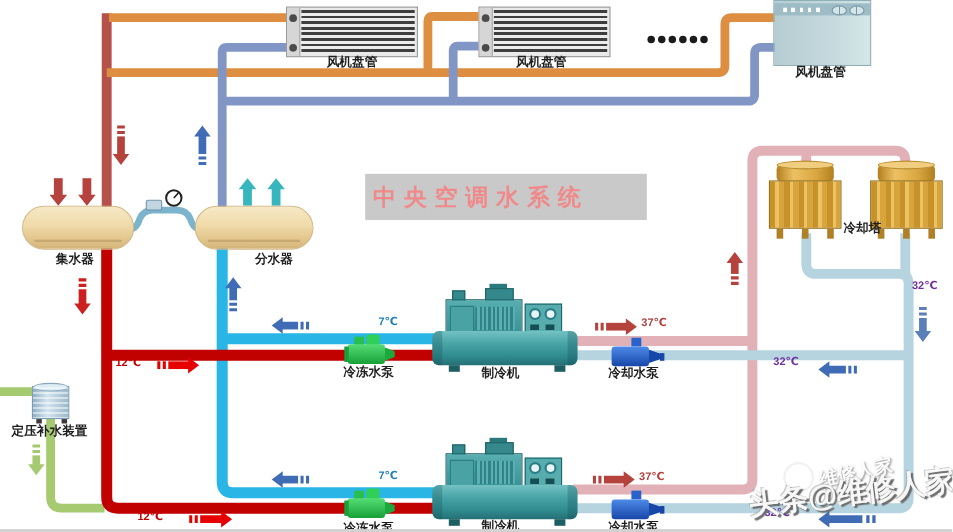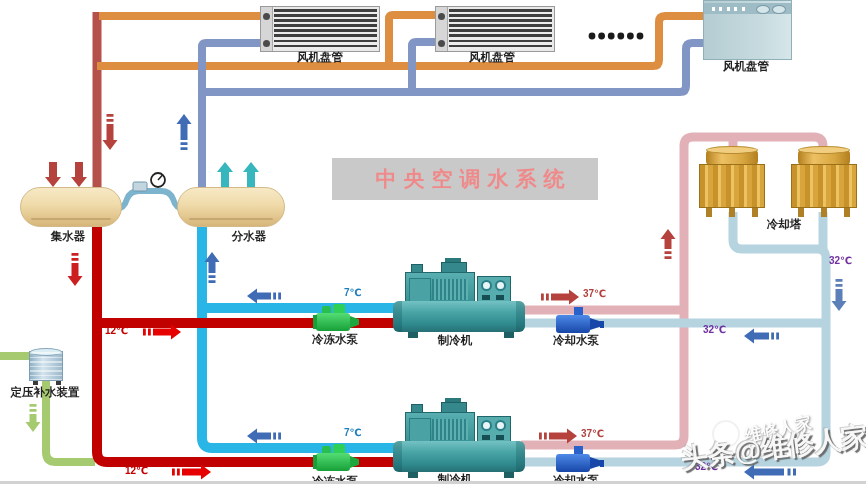--- a/index.html
+++ b/index.html
@@ -70,22 +70,22 @@
   .gp-nose{position:absolute;left:37px;top:14px;width:9px;height:12px;background:#1da83e;
     clip-path:polygon(0 0,100% 28%,100% 72%,0 100%);}
   .gp-tail{position:absolute;left:0;top:13px;width:4px;height:14px;background:#17a038;}
   .bp-body{position:absolute;left:2px;top:11px;width:34px;height:18px;border-radius:3px;
     background:linear-gradient(180deg,#4e8ae8,#1747a8);}
   .bp-stub{position:absolute;left:20px;top:3px;width:9px;height:8px;background:#2a62cc;}
   .bp-nose{position:absolute;left:36px;top:14px;width:10px;height:12px;background:#1747a8;
     clip-path:polygon(0 0,100% 28%,100% 72%,0 100%);}
   .bp-cap{position:absolute;left:46px;top:17px;width:4px;height:7px;background:#1747a8;}
   
-  .title{position:absolute;left:332px;top:158px;width:256px;height:42px;display:flex;align-items:center;justify-content:center;
-    font-size:21px;font-weight:bold;letter-spacing:7px;text-indent:7px;padding-left:10px;}
+  .title{position:absolute;left:332px;top:158px;width:256px;height:42px;display:flex;align-items:center;
+    font-size:21px;font-weight:bold;letter-spacing:7px;text-indent:7px;}
   
   .wm-small{position:absolute;left:744px;top:418px;font-size:17px;font-weight:bold;color:rgba(255,255,255,.96);
     transform:rotate(-12deg);text-shadow:1px 1px 2px rgba(120,120,120,.85),-1px -1px 1px rgba(255,255,255,.6);white-space:nowrap;}
   .wm-ring{position:absolute;left:712px;top:420px;width:24px;height:24px;border-radius:50%;
     border:2px solid rgba(235,235,235,.7);transform:rotate(-12deg);}
   .wm-big{position:absolute;left:681px;top:441px;font-size:27px;font-weight:bold;color:#f7f7f7;
     transform:rotate(-7deg);transform-origin:left center;white-space:nowrap;
     text-shadow:2px 2px 1px rgba(95,95,95,.9),-1px -1px 0 rgba(160,160,160,.55);}
   .baseline{position:absolute;left:0;top:481px;width:866px;height:3px;background:#d2d2d2;}
 </style>
@@ -257,21 +257,21 @@
     <div class="tower-leg" style="left:6px;"></div>
     <div class="tower-leg" style="left:29px;"></div>
     <div class="tower-leg" style="left:52px;"></div>
   </div>
   <div class="tower-cyl" style="left:798px;top:150px;"></div>
   <div class="tower-body" style="left:791px;top:164px;">
     <div class="tower-leg" style="left:6px;"></div>
     <div class="tower-leg" style="left:29px;"></div>
     <div class="tower-leg" style="left:52px;"></div>
   </div>
-  <div class="lbl" style="left:750px;top:218px;width:68px;">冷却塔</div>
+  <div class="lbl" style="left:750px;top:202px;width:68px;">冷却塔</div>
 
   <div class="tank" style="left:20px;top:187px;width:102px;"></div>
   <div class="tank" style="left:177px;top:187px;width:108px;"></div>
   <div class="lbl" style="left:34px;top:230px;width:68px;">集水器</div>
   <div class="lbl" style="left:215px;top:230px;width:68px;">分水器</div>
 
   <div class="mtank">
     <div class="ribs"></div>
     <div class="mfoot" style="left:3px;"></div>
     <div class="mfoot" style="left:26px;"></div>

